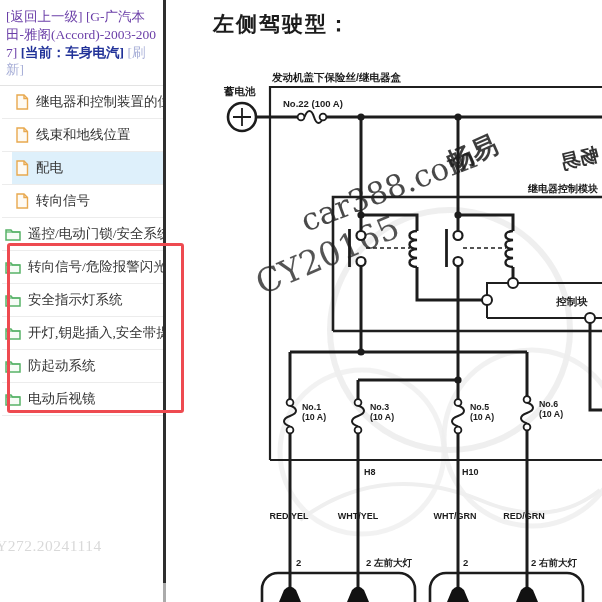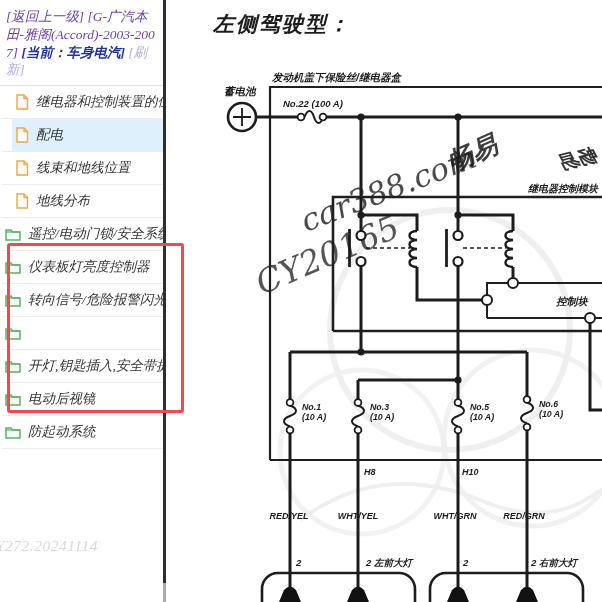--- a/index.html
+++ b/index.html
@@ -1,18 +1,18 @@
 <!DOCTYPE html>
 <html><head>
 <meta charset="utf-8">
 <style>
   * { margin:0; padding:0; box-sizing:border-box; }
   html,body { width:602px; height:602px; overflow:hidden; background:#fff;
     font-family:"Liberation Serif", serif; }
-  .stage { position:relative; width:602px; height:602px; background:#fff;font-style:italic; }
+  .stage { position:relative; width:602px; height:602px; background:#fff; }
 
   
   .sidebar { position:absolute; left:0; top:0; width:163px; height:602px;
     background:#fff; overflow:hidden; }
   .sb-header { padding:8px 4px 6px 6px; font-size:13.5px; line-height:1.32;
     word-break:break-all; border-bottom:1px solid #e3e3e3; }
   .lnk { cursor:pointer; }
   .lnk.purple { color:#6b3fa8; }
   .lnk.navy { color:#223399; font-weight:bold; }
   .lnk.pale { color:#a9b0d8; }
@@ -59,108 +59,100 @@
     <div class="sb-list">
         <div class="item doc">
           <span class="ico">
             <svg width="14" height="16" viewBox="0 0 14 16">
               <path d="M2,1 h7 l3.5,3.5 V15 H2 Z" fill="#fefaf3" stroke="#e8a94f" stroke-width="1.4"></path>
               <path d="M9,1 V4.5 H12.5" fill="none" stroke="#e8a94f" stroke-width="1.4"></path>
             </svg>
           </span>
           <span class="lbl">继电器和控制装置的位置</span>
         </div>
-        <div class="item doc selected">
+        <div class="item doc">
           <span class="ico">
             <svg width="14" height="16" viewBox="0 0 14 16">
               <path d="M2,1 h7 l3.5,3.5 V15 H2 Z" fill="#fefaf3" stroke="#e8a94f" stroke-width="1.4"></path>
               <path d="M9,1 V4.5 H12.5" fill="none" stroke="#e8a94f" stroke-width="1.4"></path>
             </svg>
           </span>
-          <span class="lbl">配电</span>
-        </div>
-        <div class="item doc">
+          <span class="lbl">线束和地线位置</span>
+        </div>
+        <div class="item doc selected">
           <span class="ico">
             <svg width="14" height="16" viewBox="0 0 14 16">
               <path d="M2,1 h7 l3.5,3.5 V15 H2 Z" fill="#fefaf3" stroke="#e8a94f" stroke-width="1.4"></path>
               <path d="M9,1 V4.5 H12.5" fill="none" stroke="#e8a94f" stroke-width="1.4"></path>
             </svg>
           </span>
-          <span class="lbl">线束和地线位置</span>
+          <span class="lbl">配电</span>
         </div>
         <div class="item doc">
           <span class="ico">
             <svg width="14" height="16" viewBox="0 0 14 16">
               <path d="M2,1 h7 l3.5,3.5 V15 H2 Z" fill="#fefaf3" stroke="#e8a94f" stroke-width="1.4"></path>
               <path d="M9,1 V4.5 H12.5" fill="none" stroke="#e8a94f" stroke-width="1.4"></path>
             </svg>
           </span>
-          <span class="lbl">地线分布</span>
+          <span class="lbl">转向信号</span>
         </div>
         <div class="item folder">
           <span class="ico">
             <svg width="16" height="14" viewBox="0 0 16 14">
               <path d="M1,3 h5 l1.5,2 H15 V13 H1 Z" fill="#f6fcf6" stroke="#58b368" stroke-width="1.5"></path>
               <path d="M1,5 h14" stroke="#58b368" stroke-width="1.2"></path>
             </svg>
           </span>
           <span class="lbl">遥控/电动门锁/安全系统</span>
         </div>
         <div class="item folder">
           <span class="ico">
             <svg width="16" height="14" viewBox="0 0 16 14">
               <path d="M1,3 h5 l1.5,2 H15 V13 H1 Z" fill="#f6fcf6" stroke="#58b368" stroke-width="1.5"></path>
               <path d="M1,5 h14" stroke="#58b368" stroke-width="1.2"></path>
             </svg>
           </span>
-          <span class="lbl">仪表板灯亮度控制器</span>
-        </div>
-        <div class="item folder">
-          <span class="ico">
-            <svg width="16" height="14" viewBox="0 0 16 14">
-              <path d="M1,3 h5 l1.5,2 H15 V13 H1 Z" fill="#f6fcf6" stroke="#58b368" stroke-width="1.5"></path>
-              <path d="M1,5 h14" stroke="#58b368" stroke-width="1.2"></path>
-            </svg>
-          </span>
           <span class="lbl">转向信号/危险报警闪光灯</span>
         </div>
         <div class="item folder">
           <span class="ico">
             <svg width="16" height="14" viewBox="0 0 16 14">
               <path d="M1,3 h5 l1.5,2 H15 V13 H1 Z" fill="#f6fcf6" stroke="#58b368" stroke-width="1.5"></path>
               <path d="M1,5 h14" stroke="#58b368" stroke-width="1.2"></path>
             </svg>
           </span>
+          <span class="lbl">安全指示灯系统</span>
         </div>
         <div class="item folder">
           <span class="ico">
             <svg width="16" height="14" viewBox="0 0 16 14">
               <path d="M1,3 h5 l1.5,2 H15 V13 H1 Z" fill="#f6fcf6" stroke="#58b368" stroke-width="1.5"></path>
               <path d="M1,5 h14" stroke="#58b368" stroke-width="1.2"></path>
             </svg>
           </span>
           <span class="lbl">开灯,钥匙插入,安全带提醒</span>
         </div>
         <div class="item folder">
           <span class="ico">
             <svg width="16" height="14" viewBox="0 0 16 14">
               <path d="M1,3 h5 l1.5,2 H15 V13 H1 Z" fill="#f6fcf6" stroke="#58b368" stroke-width="1.5"></path>
               <path d="M1,5 h14" stroke="#58b368" stroke-width="1.2"></path>
             </svg>
           </span>
+          <span class="lbl">防起动系统</span>
+        </div>
+        <div class="item folder">
+          <span class="ico">
+            <svg width="16" height="14" viewBox="0 0 16 14">
+              <path d="M1,3 h5 l1.5,2 H15 V13 H1 Z" fill="#f6fcf6" stroke="#58b368" stroke-width="1.5"></path>
+              <path d="M1,5 h14" stroke="#58b368" stroke-width="1.2"></path>
+            </svg>
+          </span>
           <span class="lbl">电动后视镜</span>
-        </div>
-        <div class="item folder">
-          <span class="ico">
-            <svg width="16" height="14" viewBox="0 0 16 14">
-              <path d="M1,3 h5 l1.5,2 H15 V13 H1 Z" fill="#f6fcf6" stroke="#58b368" stroke-width="1.5"></path>
-              <path d="M1,5 h14" stroke="#58b368" stroke-width="1.2"></path>
-            </svg>
-          </span>
-          <span class="lbl">防起动系统</span>
         </div>
       </div>
     <div class="sb-watermark">Y272.20241114</div>
   </div>
 
   <div class="divider"></div>
 
   <div class="red-box"></div>
 
   <div class="main">

